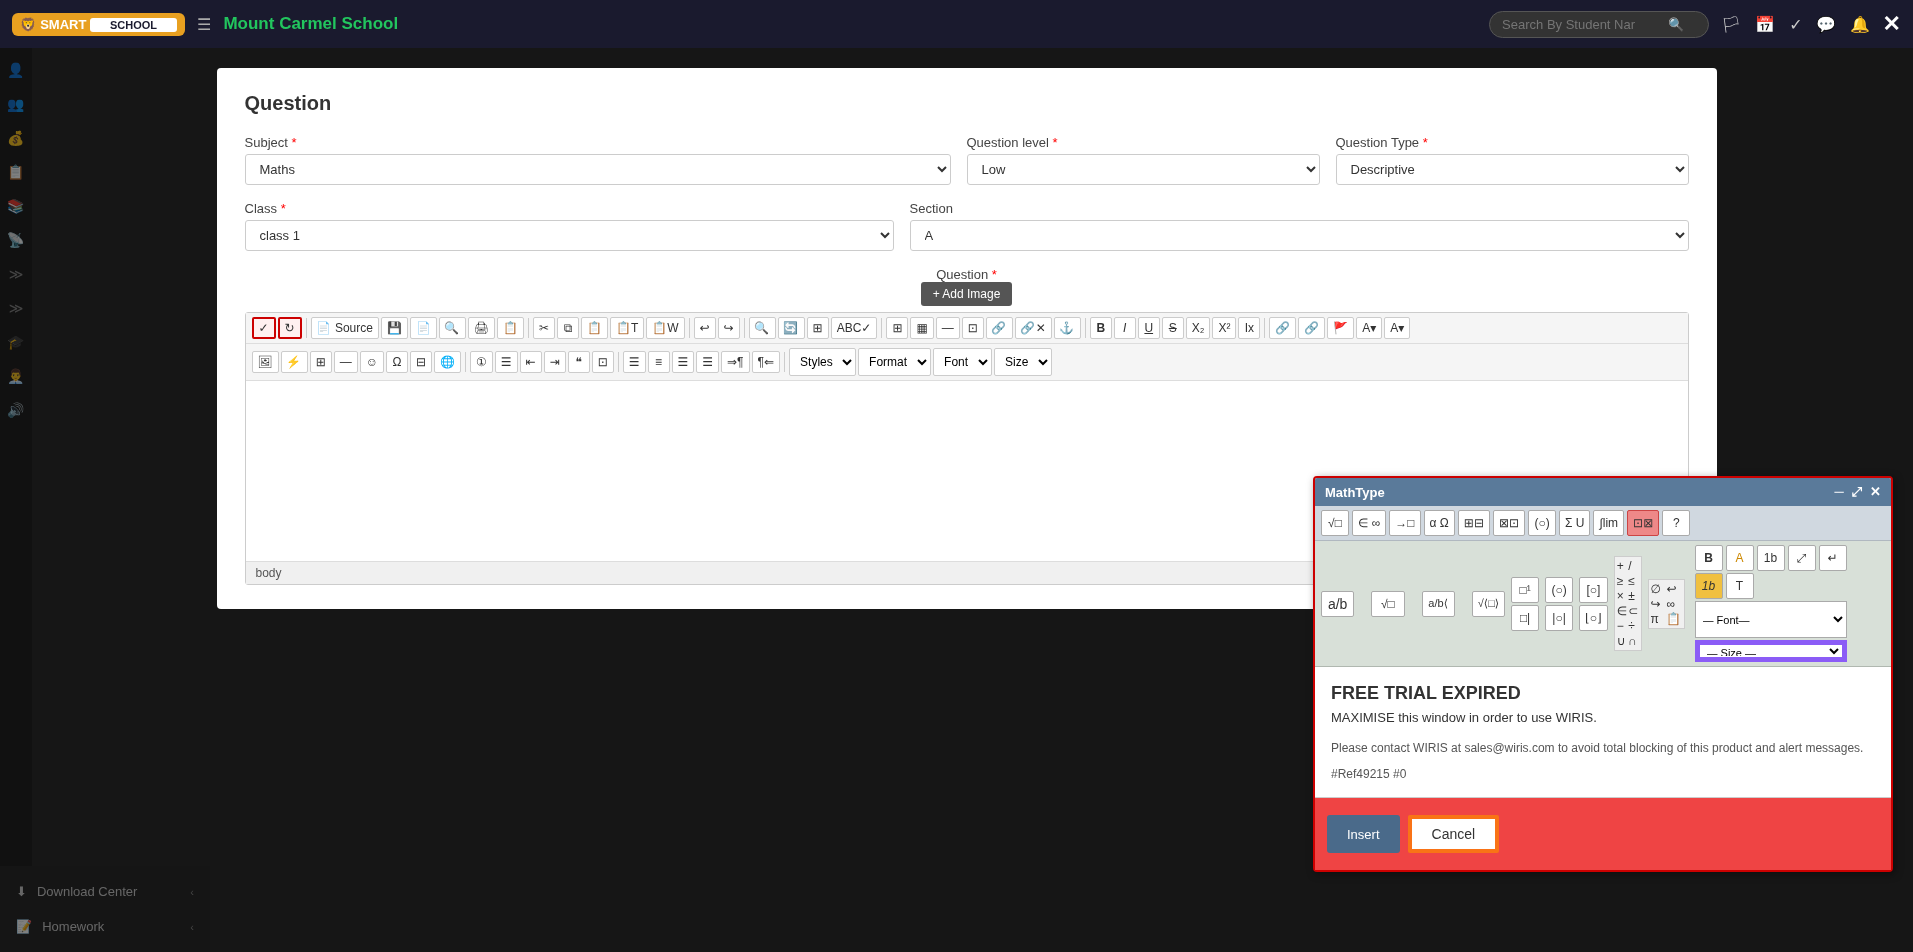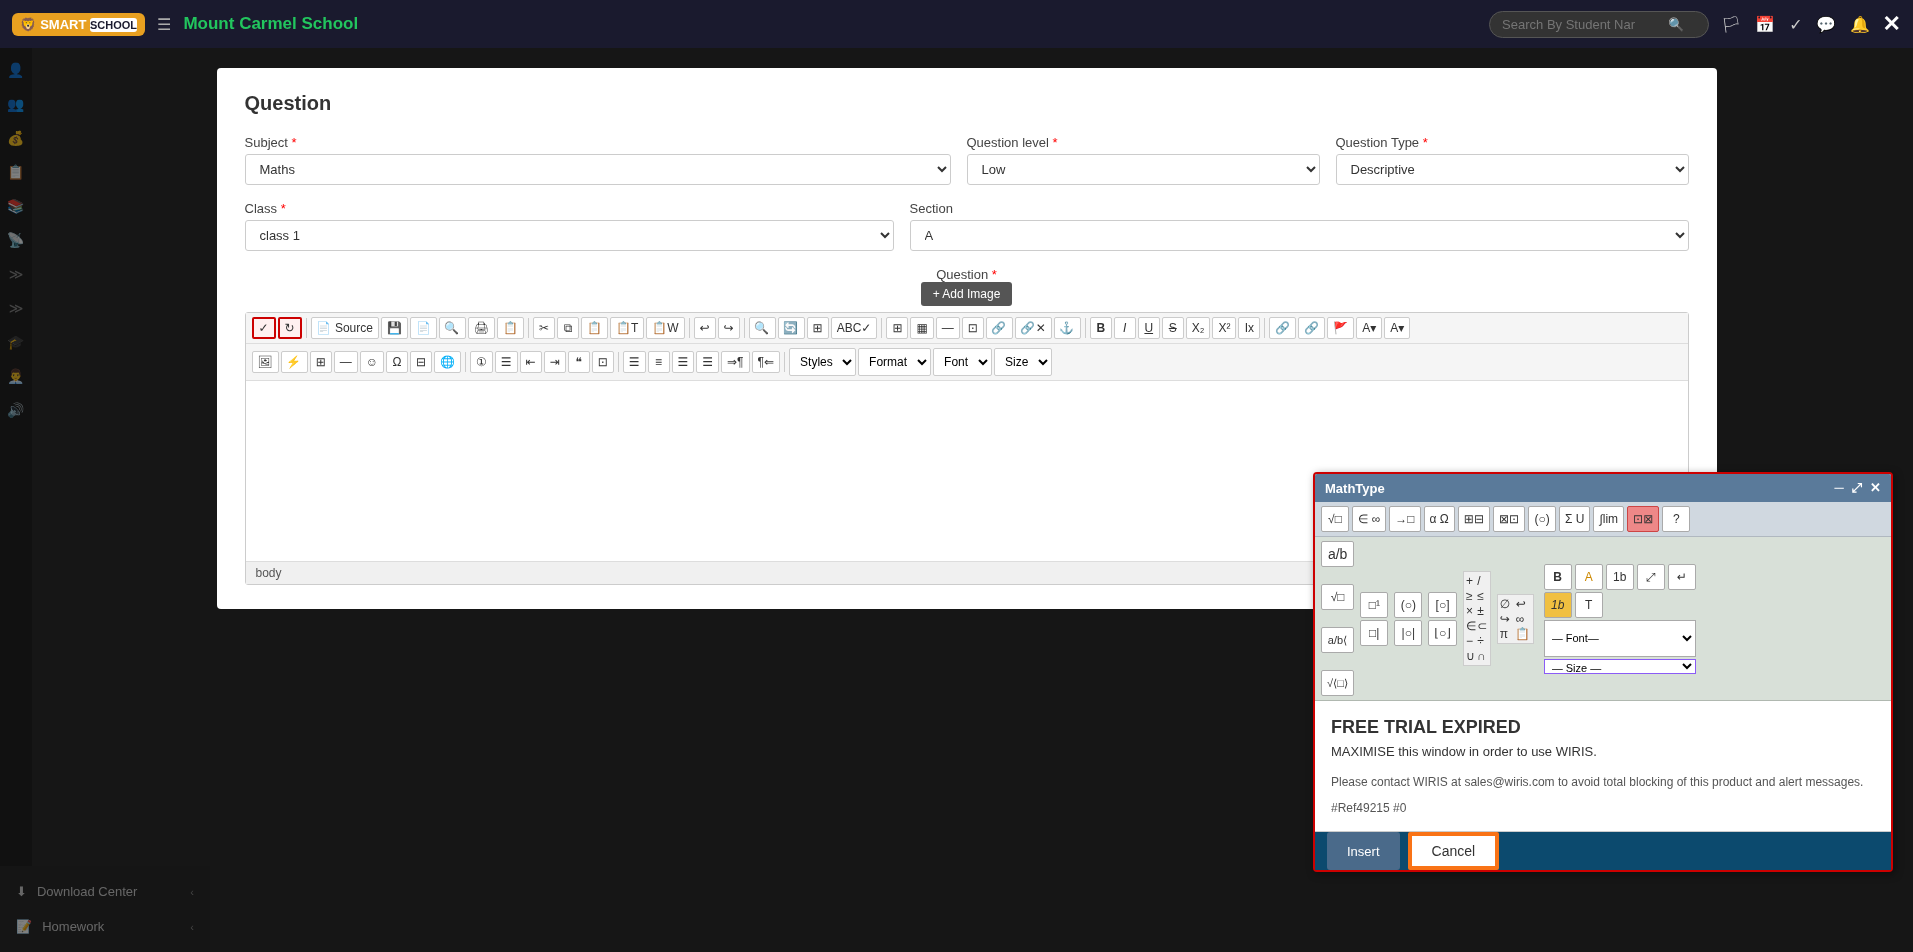--- a/index.html
+++ b/index.html
@@ -20,21 +20,21 @@
       background: #e8a020;
       border-radius: 6px;
       padding: 4px 8px;
       font-weight: bold;
       font-size: 13px;
       color: #fff;
       display: flex;
       align-items: center;
       gap: 4px;
     }
-    .navbar-brand .school { color: #1a1a2e; background: #fff; padding: 1px 0; border-radius: 3px; font-size: 11px; }
+    .navbar-brand .school { color: #1a1a2e; background: #fff; padding: 1px 20px; border-radius: 3px; font-size: 11px; }
     .navbar-menu-icon { color: #aaa; font-size: 16px; cursor: pointer; }
     .navbar-title { color: #22c55e; font-size: 17px; font-weight: bold; flex: 1; }
     .navbar-search {
       background: #333;
       border: 1px solid #555;
       border-radius: 20px;
       padding: 5px 12px;
       color: #ccc;
       font-size: 13px;
       display: flex;
@@ -281,21 +281,21 @@
     .mt-btn.red-bg { background: #e88; border-color: #c44; }
     .mt-row2 {
       background: #d8e0d8;
       padding: 4px 6px;
       display: flex;
       gap: 3px;
       align-items: center;
       flex-wrap: wrap;
       border-bottom: 1px solid #b0b8b0;
     }
-    .mt-grid { display: grid; grid-template-columns: repeat(1, 1fr); gap: 17px; }
+    .mt-grid { display: grid; grid-template-columns: repeat(4, 1fr); gap: 17px; }
     .mathtype-body {
       background: #fff;
       min-height: 130px;
       padding: 16px;
     }
     .mathtype-body .trial-title {
       font-size: 18px;
       font-weight: bold;
       color: #333;
       margin-bottom: 6px;
@@ -310,22 +310,22 @@
       color: #555;
       margin-bottom: 12px;
     }
     .mathtype-body .trial-ref {
       font-size: 12px;
       color: #555;
     }
     .mathtype-footer {
       display: flex;
       gap: 8px;
-      padding: 0 12px;
-      background: #0c4a6e;
+      padding: 17px 12px;
+      background: #ef4444;
       border-top: 1px solid #ccc;
       justify-content: flex-start;
     }
     .mt-insert-btn {
       background: #4a6a8a;
       color: #fff;
       border: none;
       border-radius: 3px;
       padding: 7px 20px;
       font-size: 13px;
@@ -675,21 +675,21 @@
           <button class="mt-btn">⤢</button>
           <button class="mt-btn">↵</button>
         </div>
         <div style="display:flex;gap:3px;align-items:center;">
           <button class="mt-btn" style="background:#f0c040;color:#333;font-style:italic;">1b</button>
           <button class="mt-btn">T</button>
         </div>
         <select style="font-size:11px;border:1px solid #aaa;padding:1px 3px;background:#fff;height:37px;">
           <option>— Font—</option>
         </select>
-        <select style="font-size:11px;border:1px solid #8b5cf6;padding:1px 3px;background:#fff;height:15px;">
+        <select style="font-size:11px;border:5px solid #8b5cf6;padding:1px 3px;background:#fff;height:22px;">
           <option>— Size —</option>
         </select>
       </div>
     </div>
   </div>
 
   <div class="mathtype-body">
     <div class="trial-title">FREE TRIAL EXPIRED</div>
     <div class="trial-sub">MAXIMISE this window in order to use WIRIS.</div>
     <div class="trial-contact">Please contact WIRIS at sales@wiris.com to avoid total blocking of this product and alert messages.</div>

